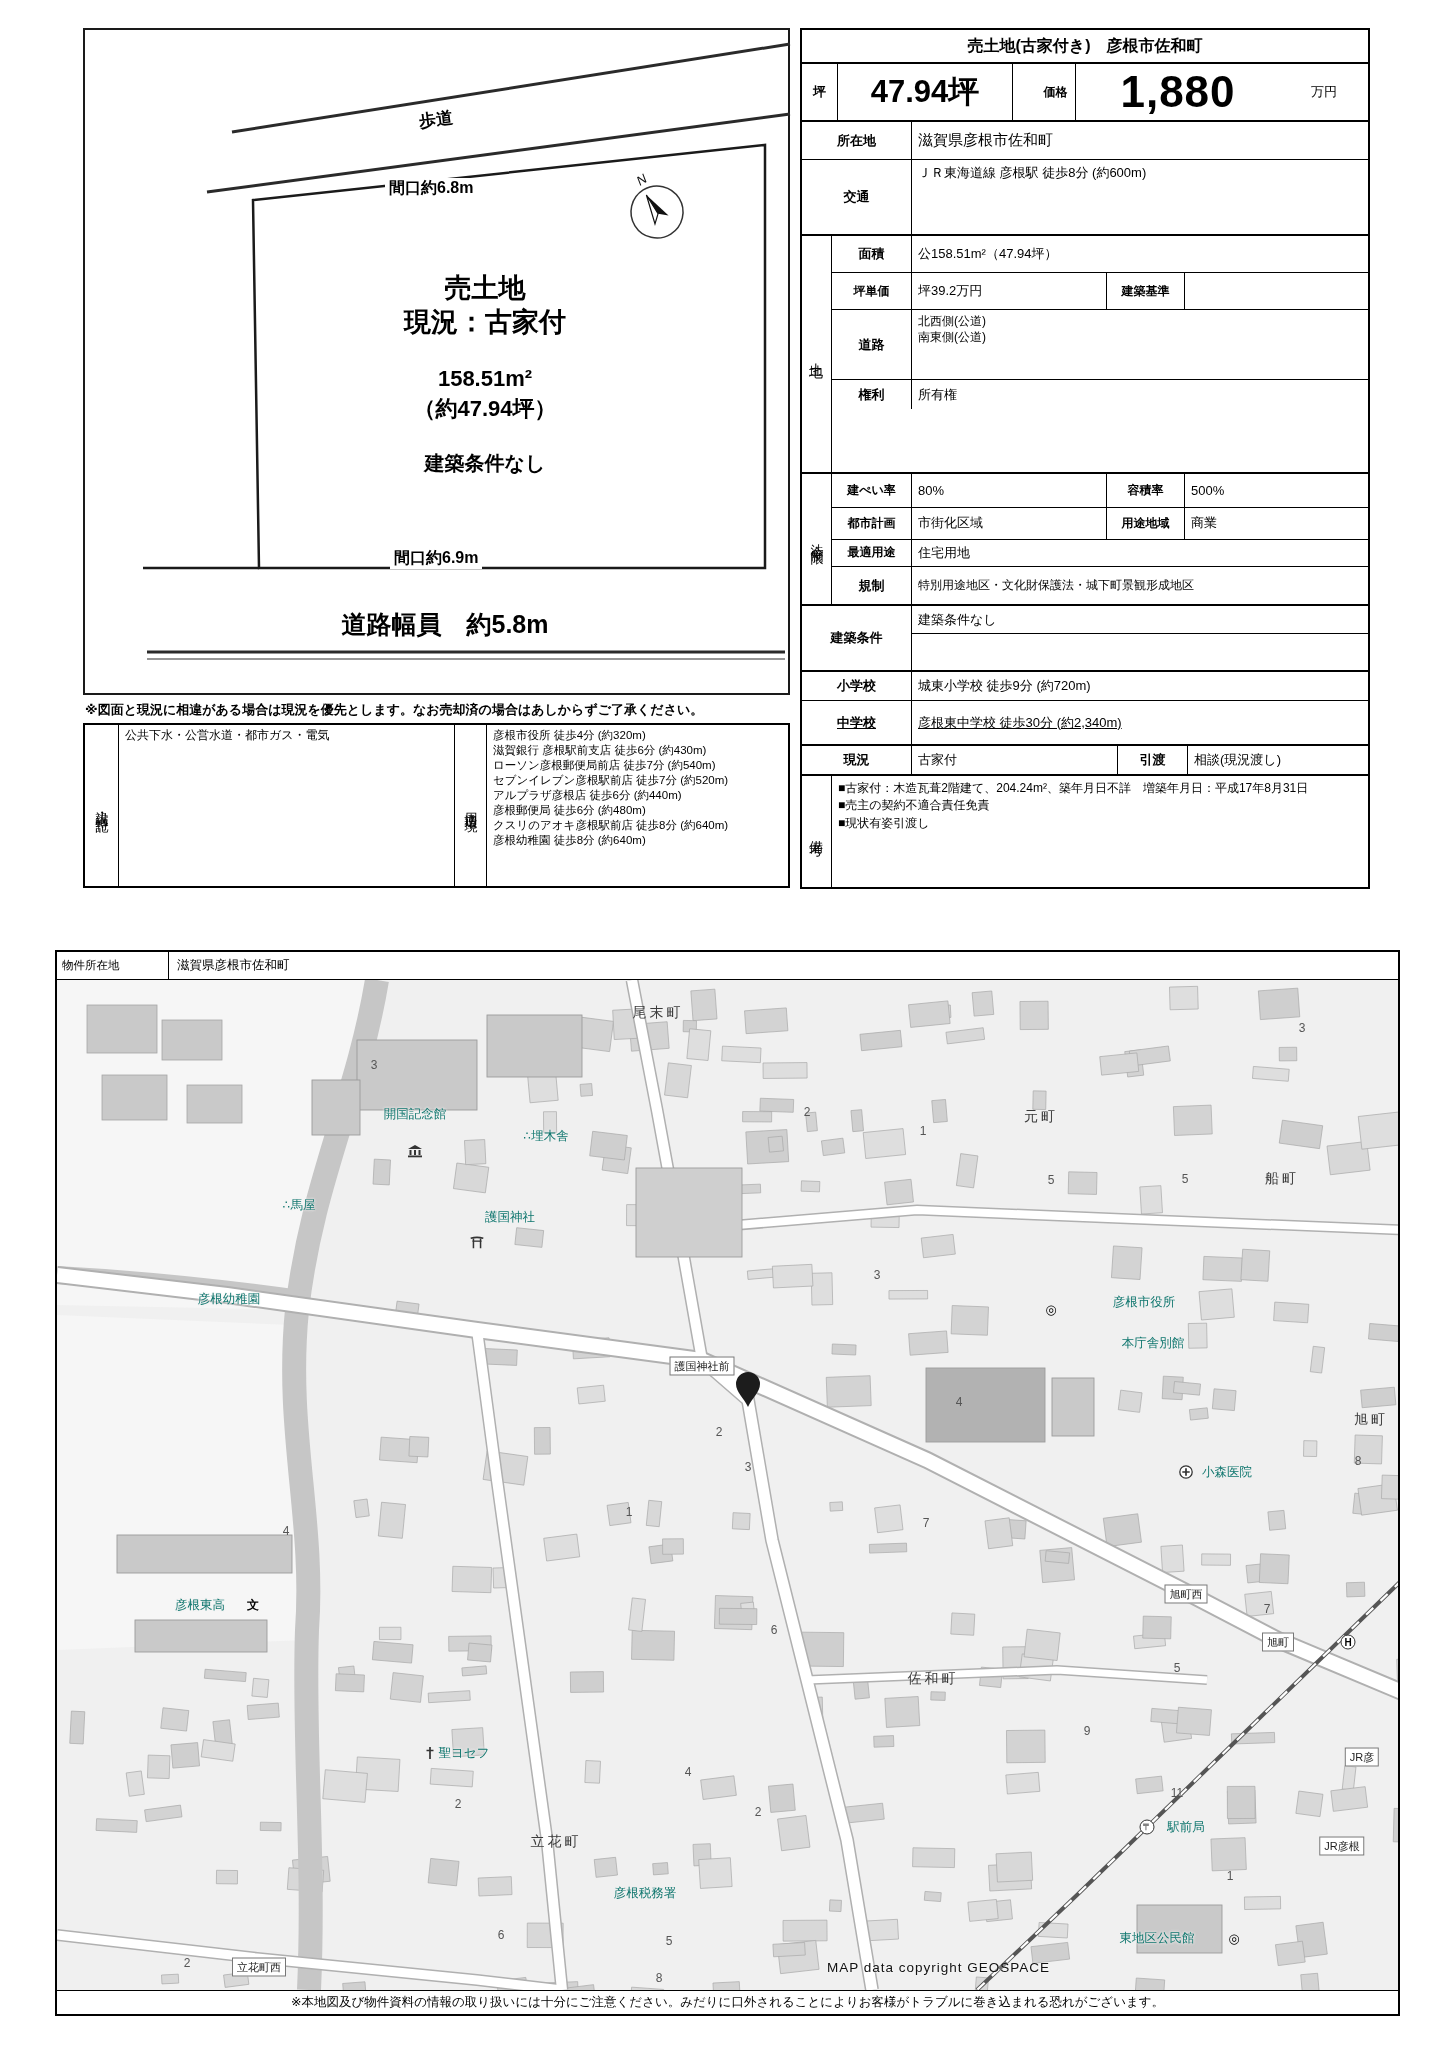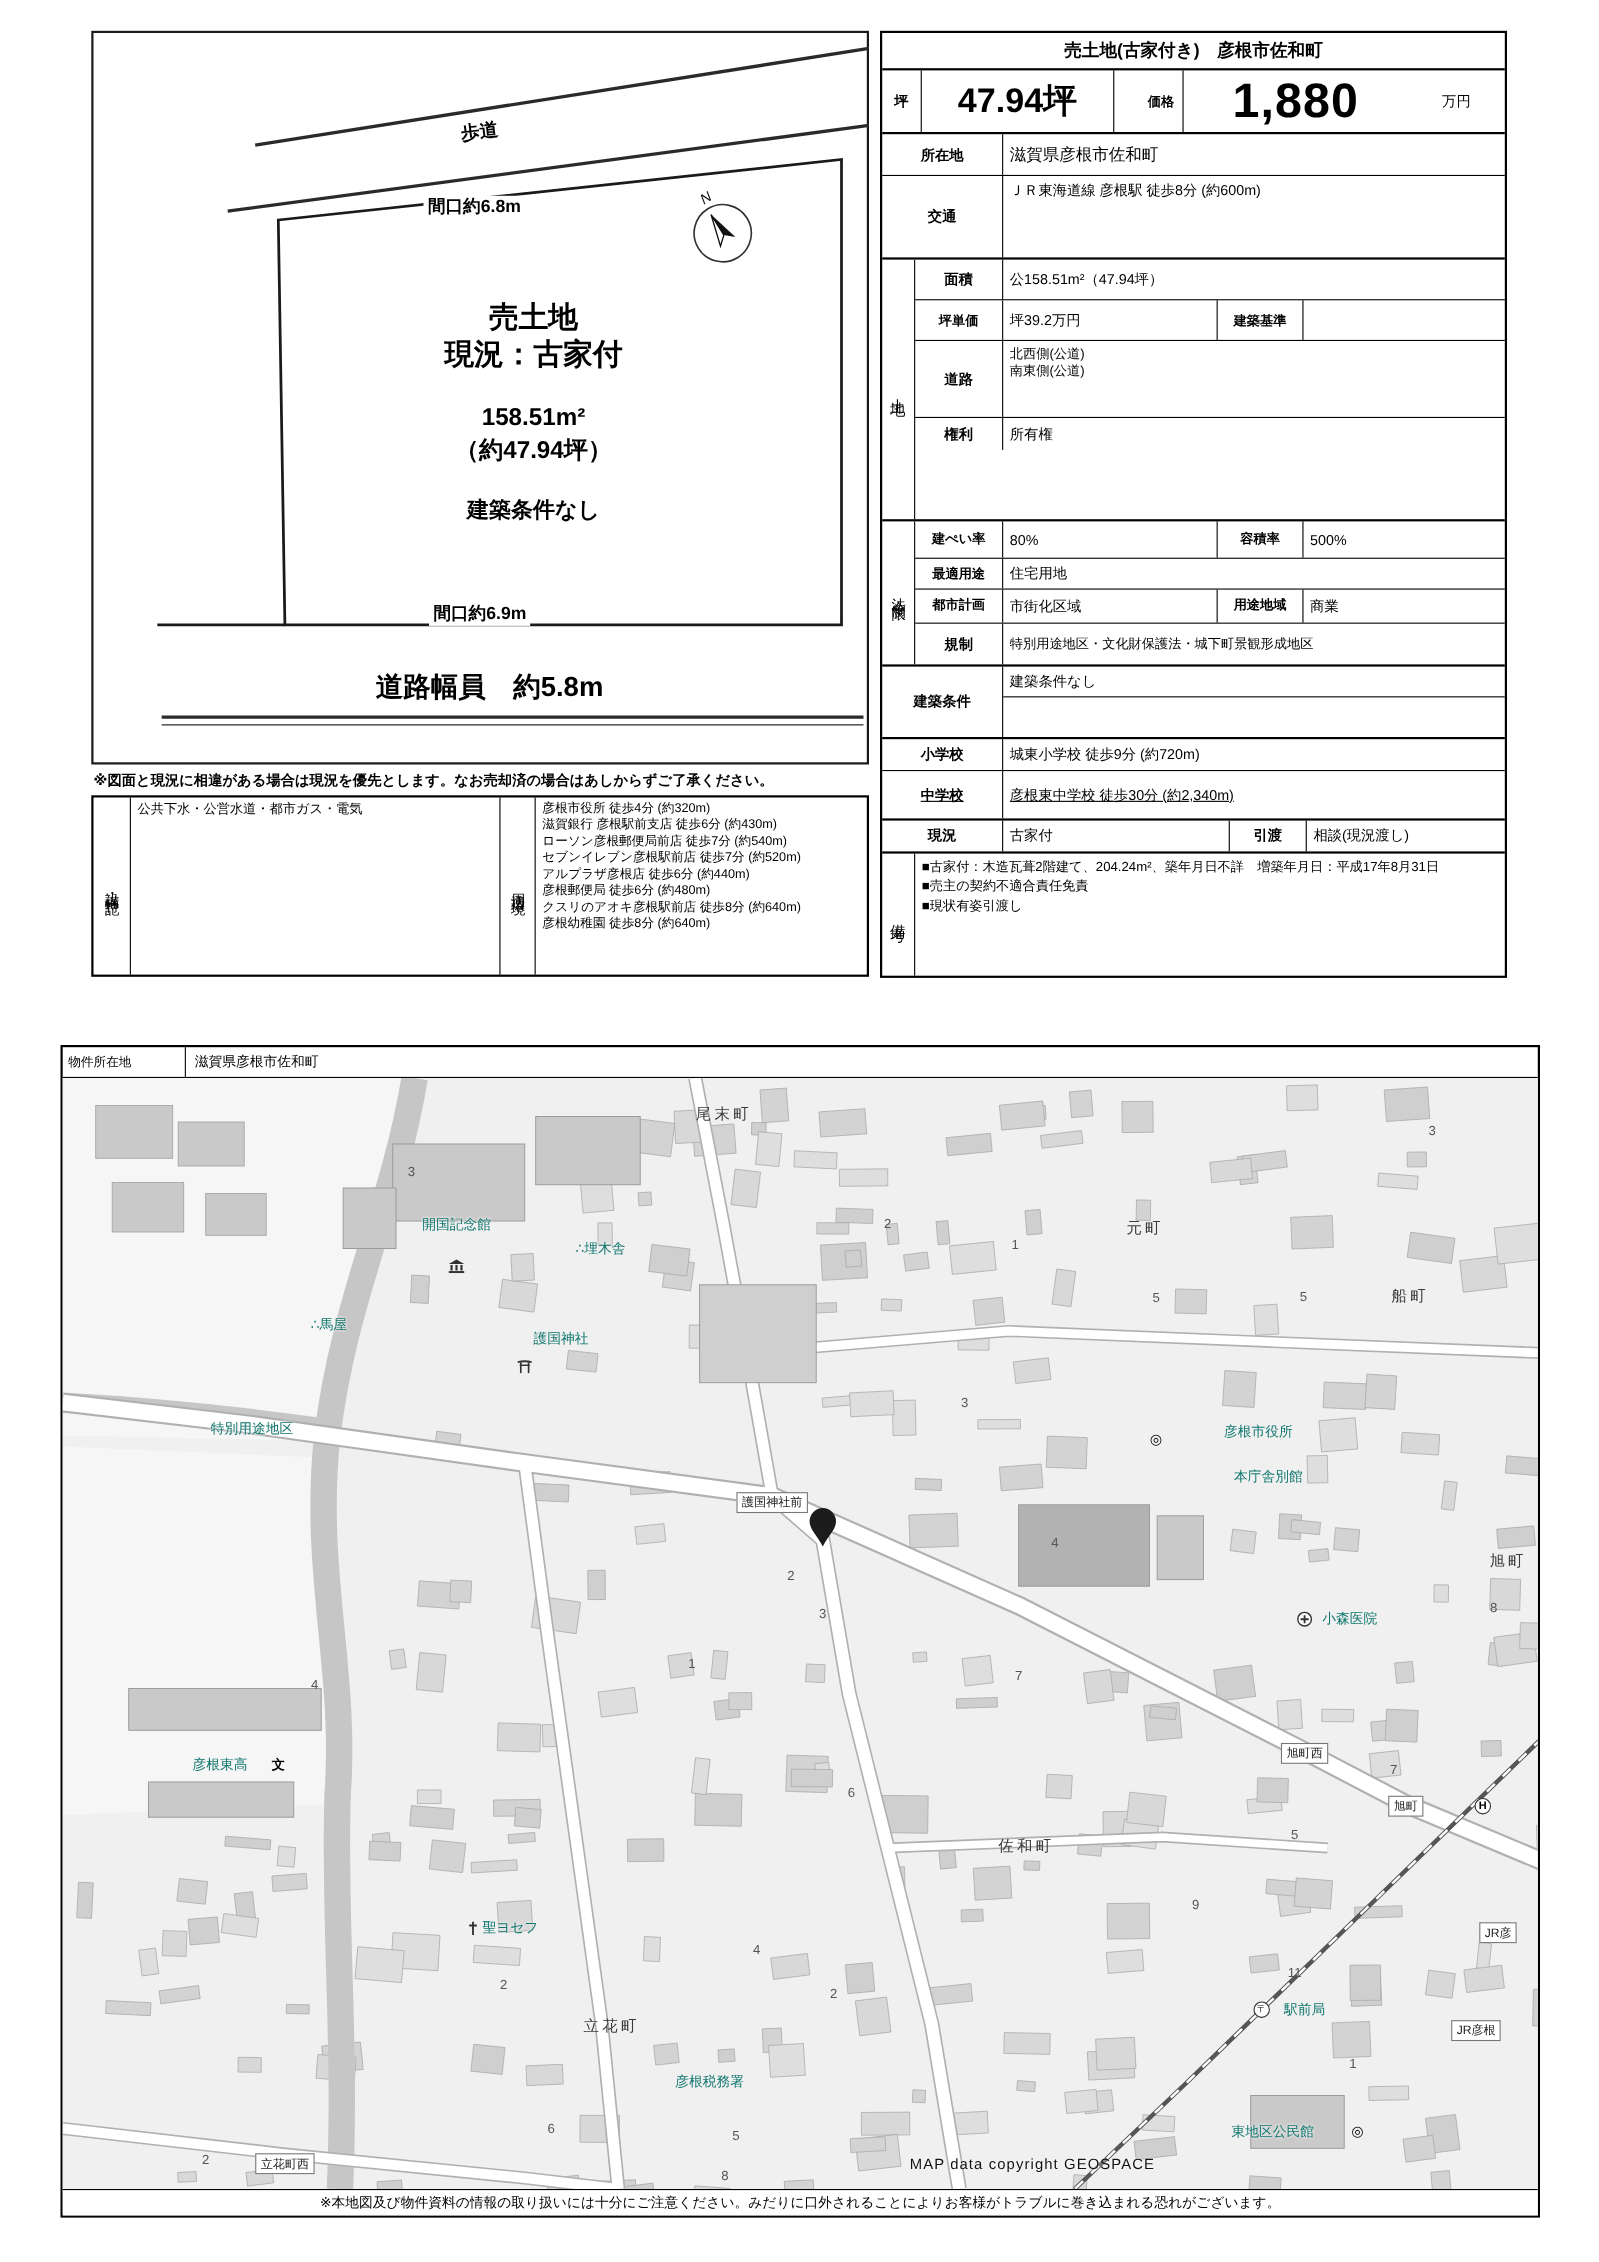--- a/index.html
+++ b/index.html
@@ -160,29 +160,29 @@
 
     <div class="tr t2" style="height:132px;">
       <div class="grp w30" style="font-size:13px;">法令制限</div>
       <div class="col">
         <div class="r nt" style="height:35px;">
           <div class="c w80 lb br fs12">建ぺい率</div>
           <div class="c w195 br">80%</div>
           <div class="c w78 lb br fs12">容積率</div>
           <div class="c f1">500%</div>
         </div>
-        <div class="r" style="height:29px;">
-          <div class="c w80 lb br fs12">最適用途</div>
-          <div class="c f1">住宅用地</div>
-        </div>
         <div class="r" style="height:33px;">
           <div class="c w80 lb br fs12">都市計画</div>
           <div class="c w195 br">市街化区域</div>
           <div class="c w78 lb br fs12">用途地域</div>
           <div class="c f1">商業</div>
+        </div>
+        <div class="r" style="height:29px;">
+          <div class="c w80 lb br fs12">最適用途</div>
+          <div class="c f1">住宅用地</div>
         </div>
         <div class="r" style="height:40px;">
           <div class="c w80 lb br">規制</div>
           <div class="c f1 fs12">特別用途地区・文化財保護法・城下町景観形成地区</div>
         </div>
       </div>
     </div>
 
     <div class="tr t2" style="height:66px;">
       <div class="c w110 lb br">建築条件</div>
@@ -507,21 +507,21 @@
           <div class="mlabel town" style="left: 601px; top: 33px;">尾末町</div>
           <div class="mlabel town" style="left: 984px; top: 137px;">元町</div>
           <div class="mlabel town" style="left: 1225px; top: 199px;">船町</div>
           <div class="mlabel town" style="left: 1314px; top: 440px;">旭町</div>
           <div class="mlabel town" style="left: 876px; top: 699px;">佐和町</div>
           <div class="mlabel town" style="left: 499px; top: 862px;">立花町</div>
           <div class="mlabel poi" style="left: 358px; top: 134px;">開国記念館</div>
           <div class="mlabel poi" style="left: 489px; top: 156px;">∴埋木舎</div>
           <div class="mlabel poi" style="left: 453px; top: 237px;">護国神社</div>
           <div class="mlabel poi" style="left: 242px; top: 225px;">∴馬屋</div>
-          <div class="mlabel poi" style="left: 172px; top: 319px;">特別用途地区</div>
+          <div class="mlabel poi" style="left: 172px; top: 319px;">彦根幼稚園</div>
           <div class="mlabel poi" style="left: 1087px; top: 322px;">彦根市役所</div>
           <div class="mlabel poi" style="left: 1096px; top: 363px;">本庁舎別館</div>
           <div class="mlabel poi" style="left: 1170px; top: 492px;">小森医院</div>
           <div class="mlabel poi" style="left: 143px; top: 625px;">彦根東高</div>
           <div class="mlabel poi" style="left: 407px; top: 773px;">聖ヨセフ</div>
           <div class="mlabel poi" style="left: 1129px; top: 847px;">駅前局</div>
           <div class="mlabel poi" style="left: 588px; top: 913px;">彦根税務署</div>
           <div class="mlabel poi" style="left: 1100px; top: 958px;">東地区公民館</div>
           <div class="mlabel boxed" style="left: 645px; top: 386px;">護国神社前</div>
           <div class="mlabel boxed" style="left: 1129px; top: 614px;">旭町西</div>

